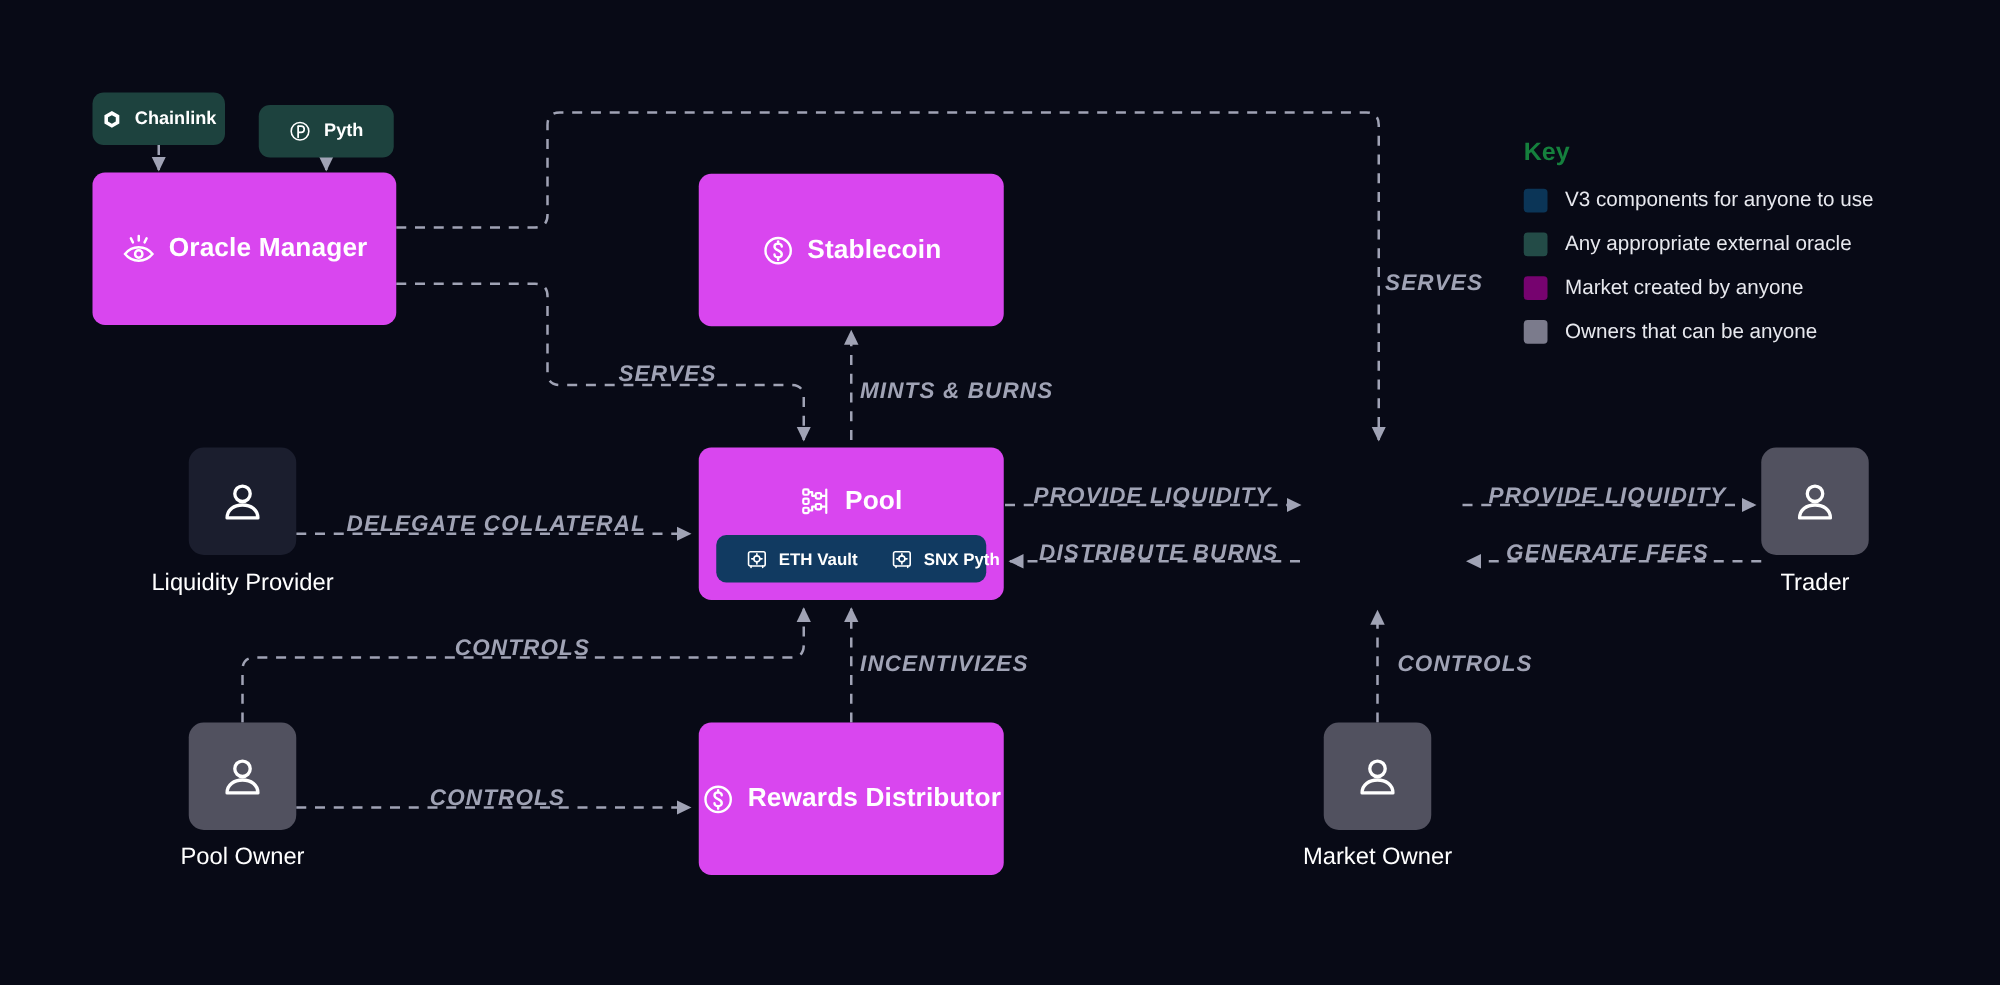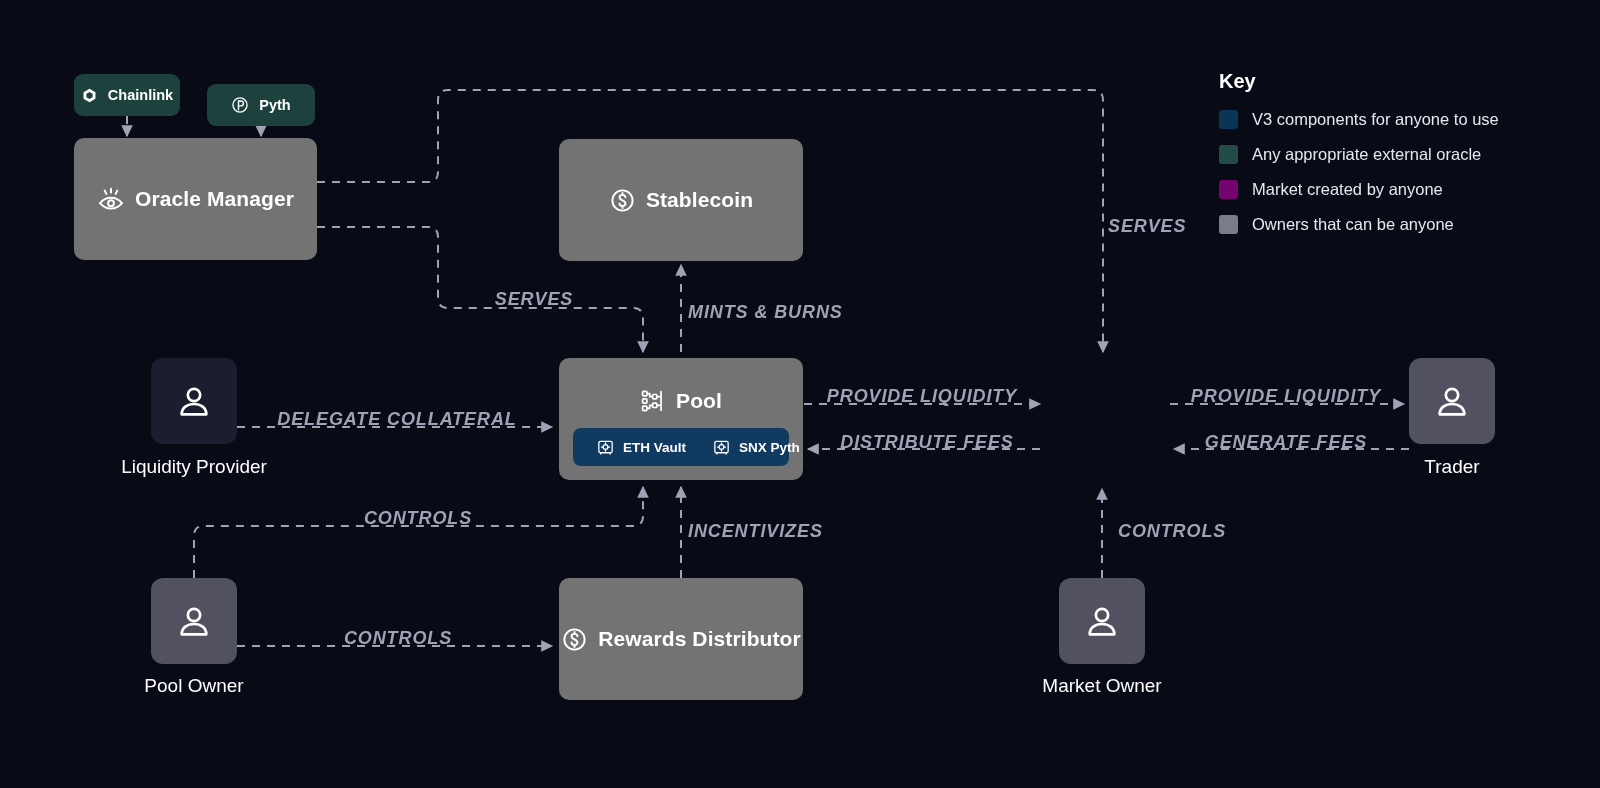--- a/index.html
+++ b/index.html
@@ -24,21 +24,21 @@
 
   
   .node {
     position: absolute;
     border-radius: 10px;
     display: flex;
     align-items: center;
     justify-content: center;
     color: #ffffff;
   }
-  .node-v3 { background: #737373; text-align: right; }
+  .node-v3 { background: #d946ef; text-align: right; }
   .node-oracle-src {
     background: #1d423e;
     border-radius: 9px;
   }
   .node-market {
     background: #76036f;
     border-radius: 50%;
   }
   .node-actor {
     background: #51515f;
@@ -109,24 +109,25 @@
   .edge-label.c { transform: translateX(-50%); }
 
   
   #legend {
     position: absolute;
     left: 1219px;
     top: 70px;
     width: 340px;
   }
   #legend .legend-title {
-    color: #ffffff;
+    color: #15803d;
     font-size: 20px;
     font-weight: bold;
     margin-bottom: 17px;
+    margin-top: 41px;
   }
   .legend-row {
     display: flex;
     align-items: center;
     gap: 14px;
     margin-bottom: 16px;
   }
   .legend-swatch {
     width: 19px; height: 19px;
     border-radius: 3px;
@@ -357,21 +358,21 @@
   <div class="edge-label c" style="left:534px;top:289px;">SERVES</div>
 
   <div class="edge-label" style="left:688px;top:302px;">MINTS &amp; BURNS</div>
 
   <div class="edge-label" style="left:1108px;top:216px;">SERVES</div>
 
   <div class="edge-label c" style="left:397px;top:409px;">DELEGATE COLLATERAL</div>
 
   <div class="edge-label c" style="left:922px;top:386px;">PROVIDE LIQUIDITY</div>
 
-  <div class="edge-label c" style="left:927px;top:432px;">DISTRIBUTE FEES</div>
+  <div class="edge-label c" style="left:927px;top:432px;">DISTRIBUTE BURNS</div>
 
   <div class="edge-label c" style="left:1286px;top:386px;">PROVIDE LIQUIDITY</div>
 
   <div class="edge-label c" style="left:1286px;top:432px;">GENERATE FEES</div>
 
   <div class="edge-label c" style="left:418px;top:508px;">CONTROLS</div>
 
   <div class="edge-label" style="left:688px;top:521px;">INCENTIVIZES</div>
 
   <div class="edge-label c" style="left:398px;top:628px;">CONTROLS</div>

